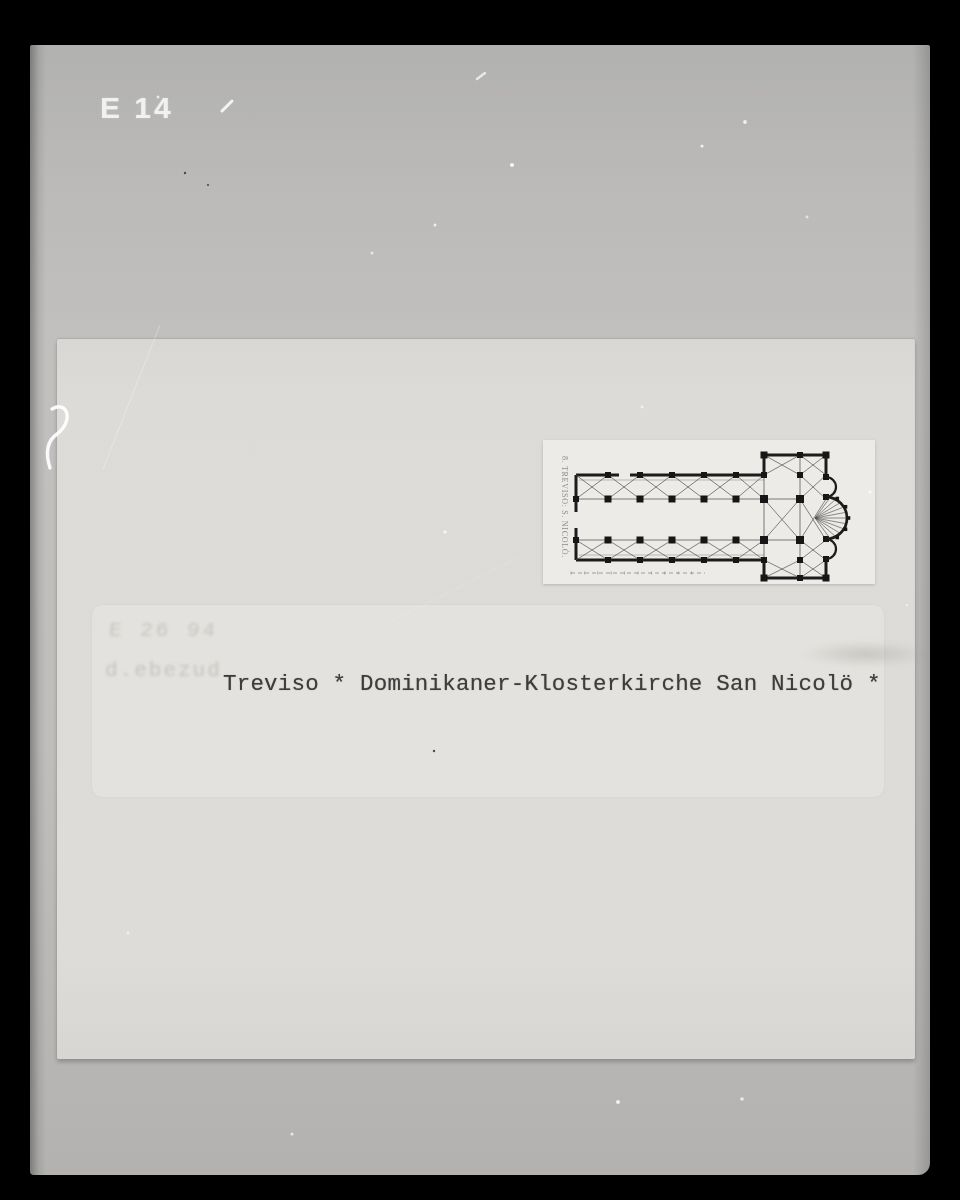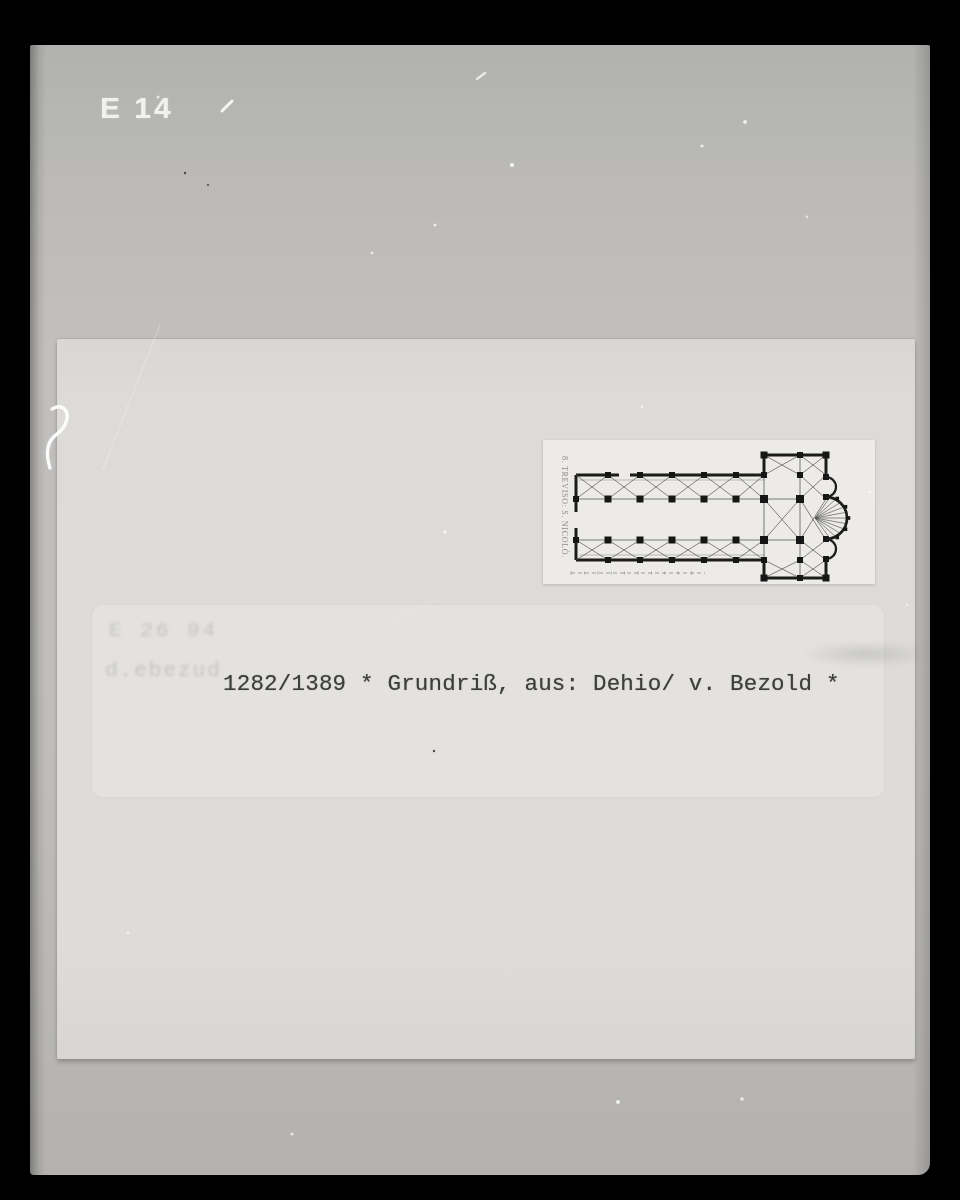--- a/index.html
+++ b/index.html
@@ -68,21 +68,21 @@
 
   <div class="card">
 
     <div class="sticker"></div>
 
     <div class="ghost ghost-1">E 26 94</div>
     <div class="ghost ghost-2">d.ebezud</div>
     <div class="smudge"></div>
 
     <div class="typed">
-      <div>1282/1389 * Grundriß, aus: Dehio/ v. Bezold *</div>
+      <div>Treviso * Dominikaner-Klosterkirche San Nicolö *</div>
     </div>
 
     <div class="plan-paper">
       <svg id="plan-svg" viewBox="0 0 332 144" xmlns="http://www.w3.org/2000/svg">
         <text transform="translate(19,16) rotate(90)" font-family="Liberation Serif, serif" font-size="8" letter-spacing="0.7" fill="#8f8e8a">8. TREVISO: S. NICOLÒ.</text>
         <g id="plan-geometry">
             <line x1="33" y1="35" x2="76" y2="35" stroke="#1c1c1c" stroke-width="3" opacity="1"></line>
             <line x1="87" y1="35" x2="221" y2="35" stroke="#1c1c1c" stroke-width="3" opacity="1"></line>
             <line x1="33" y1="120" x2="221" y2="120" stroke="#1c1c1c" stroke-width="3" opacity="1"></line>
             <line x1="33" y1="35" x2="33" y2="72" stroke="#1c1c1c" stroke-width="3" opacity="1"></line>

